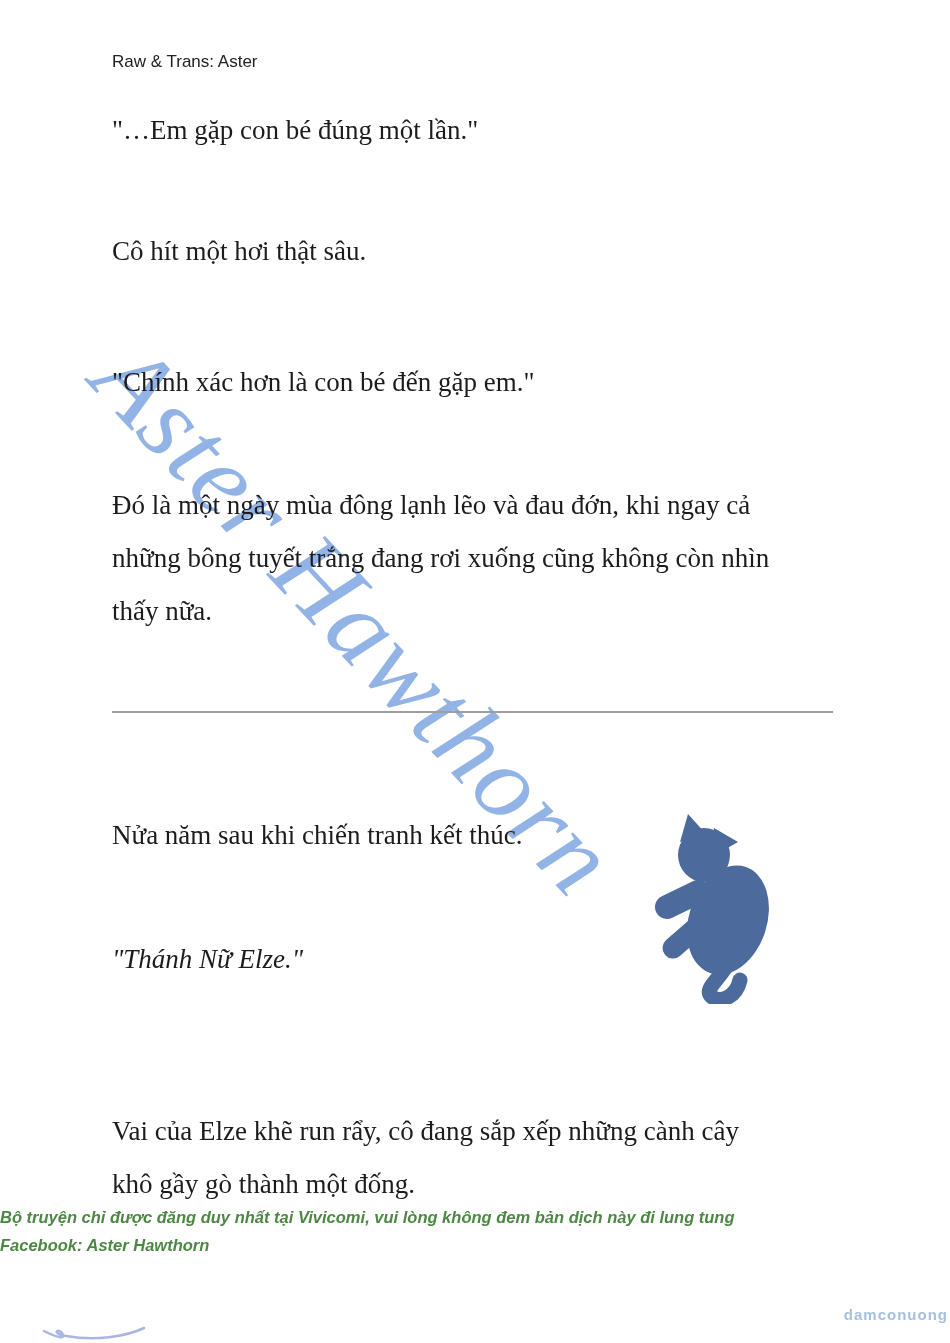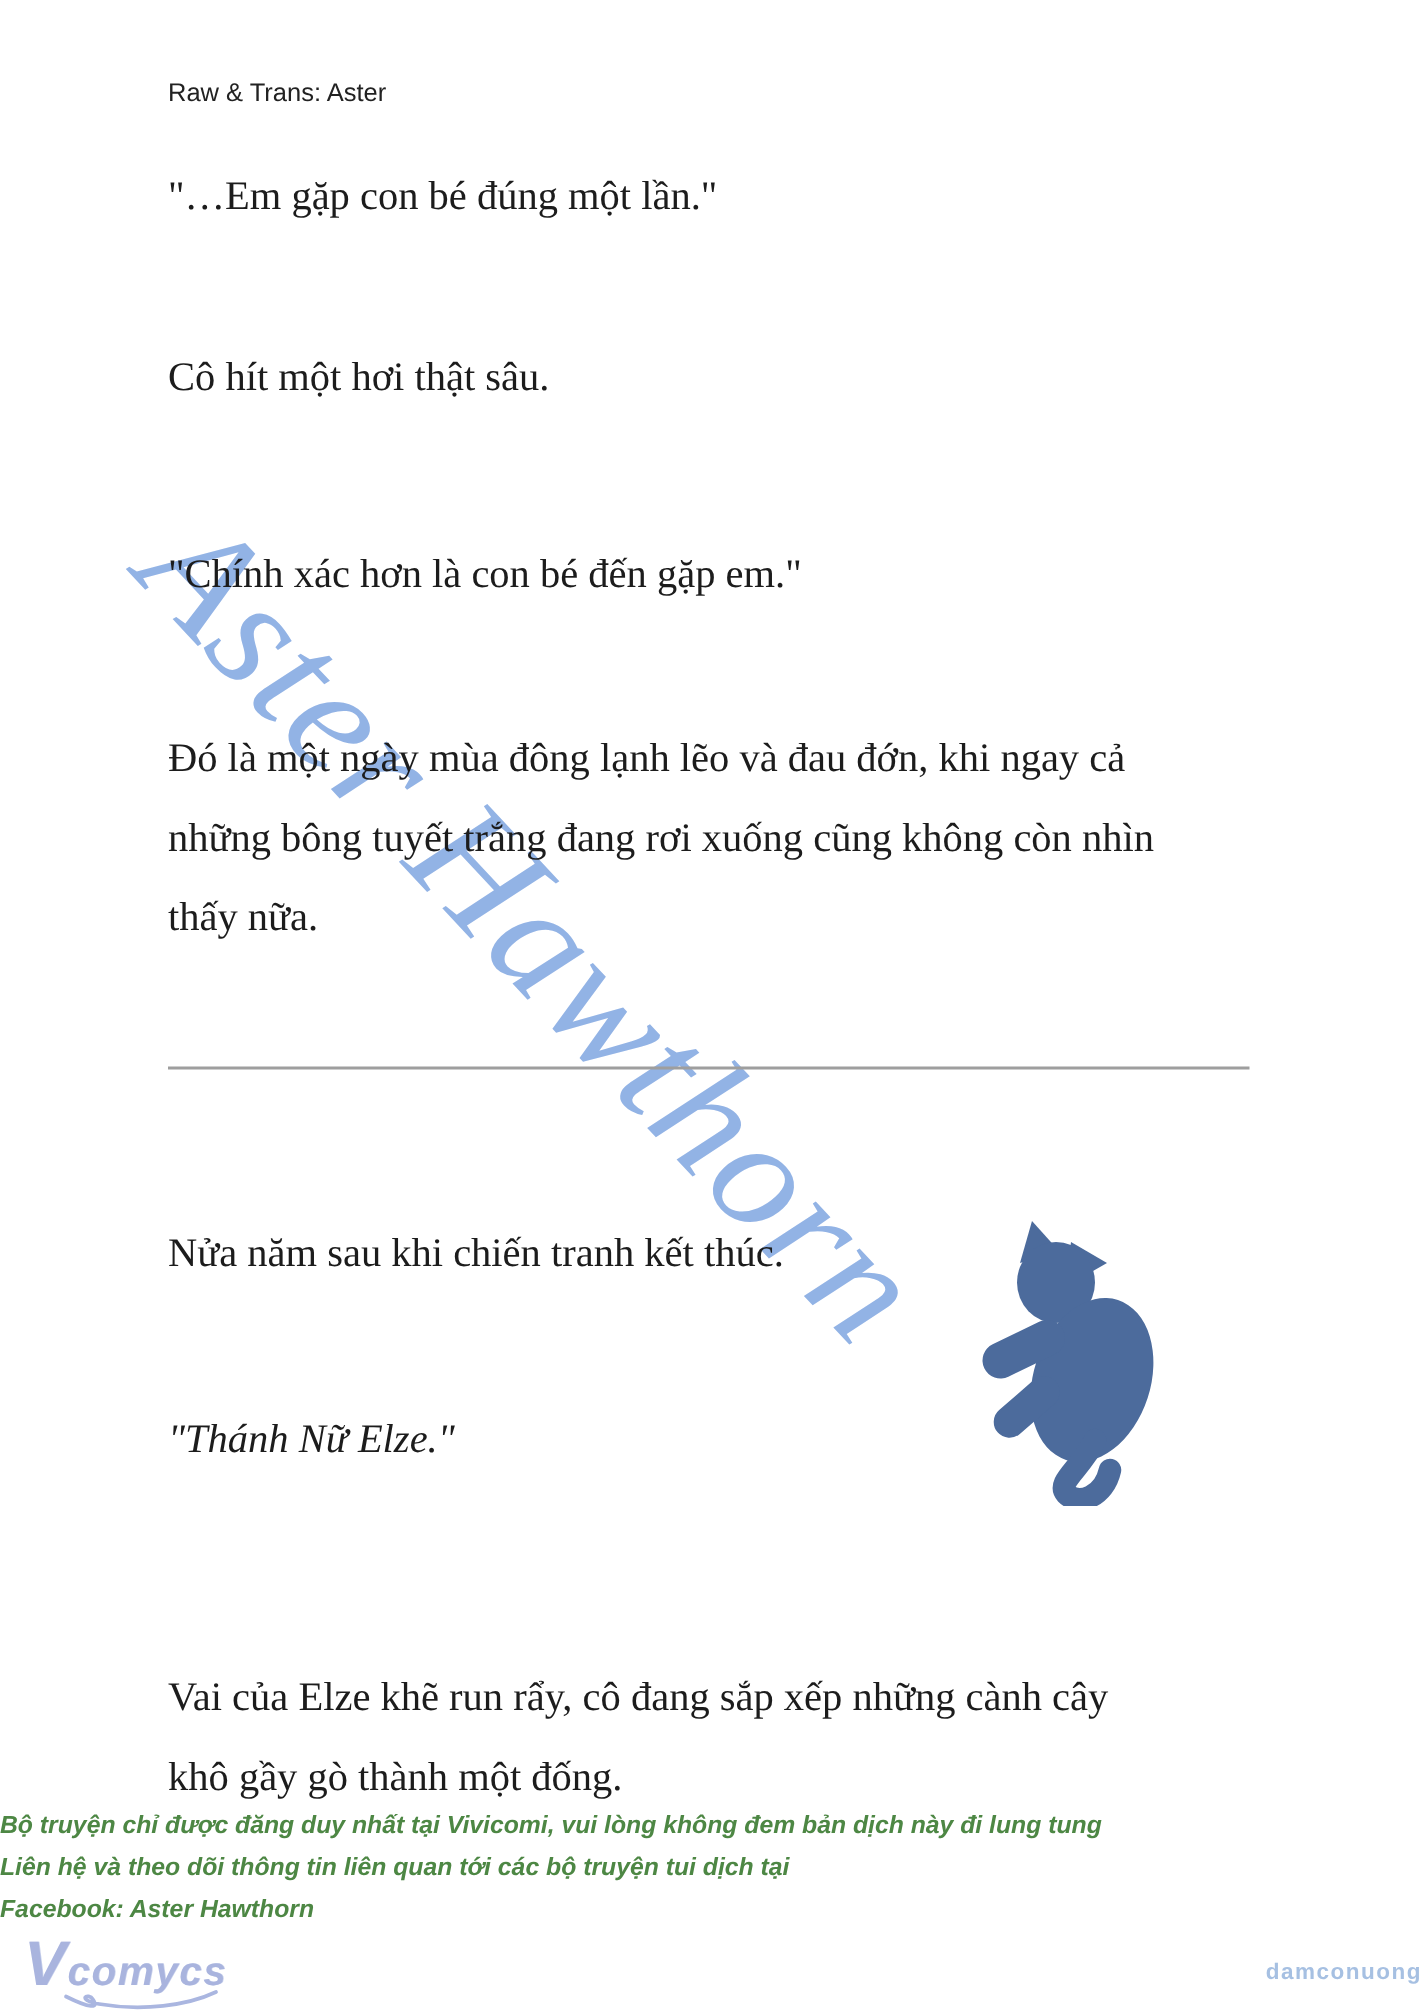--- a/index.html
+++ b/index.html
@@ -120,26 +120,24 @@
       <line x1="46" y1="80" x2="15" y2="95" stroke="#4c6b9c" stroke-width="24" stroke-linecap="round"></line>
 
       <line x1="44" y1="116" x2="21" y2="136" stroke="#4c6b9c" stroke-width="21" stroke-linecap="round"></line>
 
       <path d="M 78 148 C 68 168, 52 176, 59 184 C 67 192, 84 186, 88 168" fill="none" stroke="#4c6b9c" stroke-width="15" stroke-linecap="round"></path>
     </g>
   </svg>
 
   <div class="footer">
       <div>Bộ truyện chỉ được đăng duy nhất tại Vivicomi, vui lòng không đem bản dịch này đi lung tung</div>
-      <div>Liên hệ và theo dõi thông tin liên quan tới các bộ truyện tui dịch tại</div>
       <div>Facebook: Aster Hawthorn</div>
     </div>
 
   <div class="logo-vcomycs">
-    <div class="logo-text">Vcomycs</div>
     <svg class="logo-swoosh" width="110" height="16" viewBox="0 0 110 16">
       <path d="M 4 6 C 20 14, 26 14, 22 8 C 19 3, 10 8, 26 11 C 55 16, 85 12, 104 3" fill="none" stroke="#aab6e0" stroke-width="2.5" stroke-linecap="round"></path>
     </svg>
   </div>
 
   <div class="logo-damconuong">damconuong</div>
 
 </div>
 
 </body></html>

